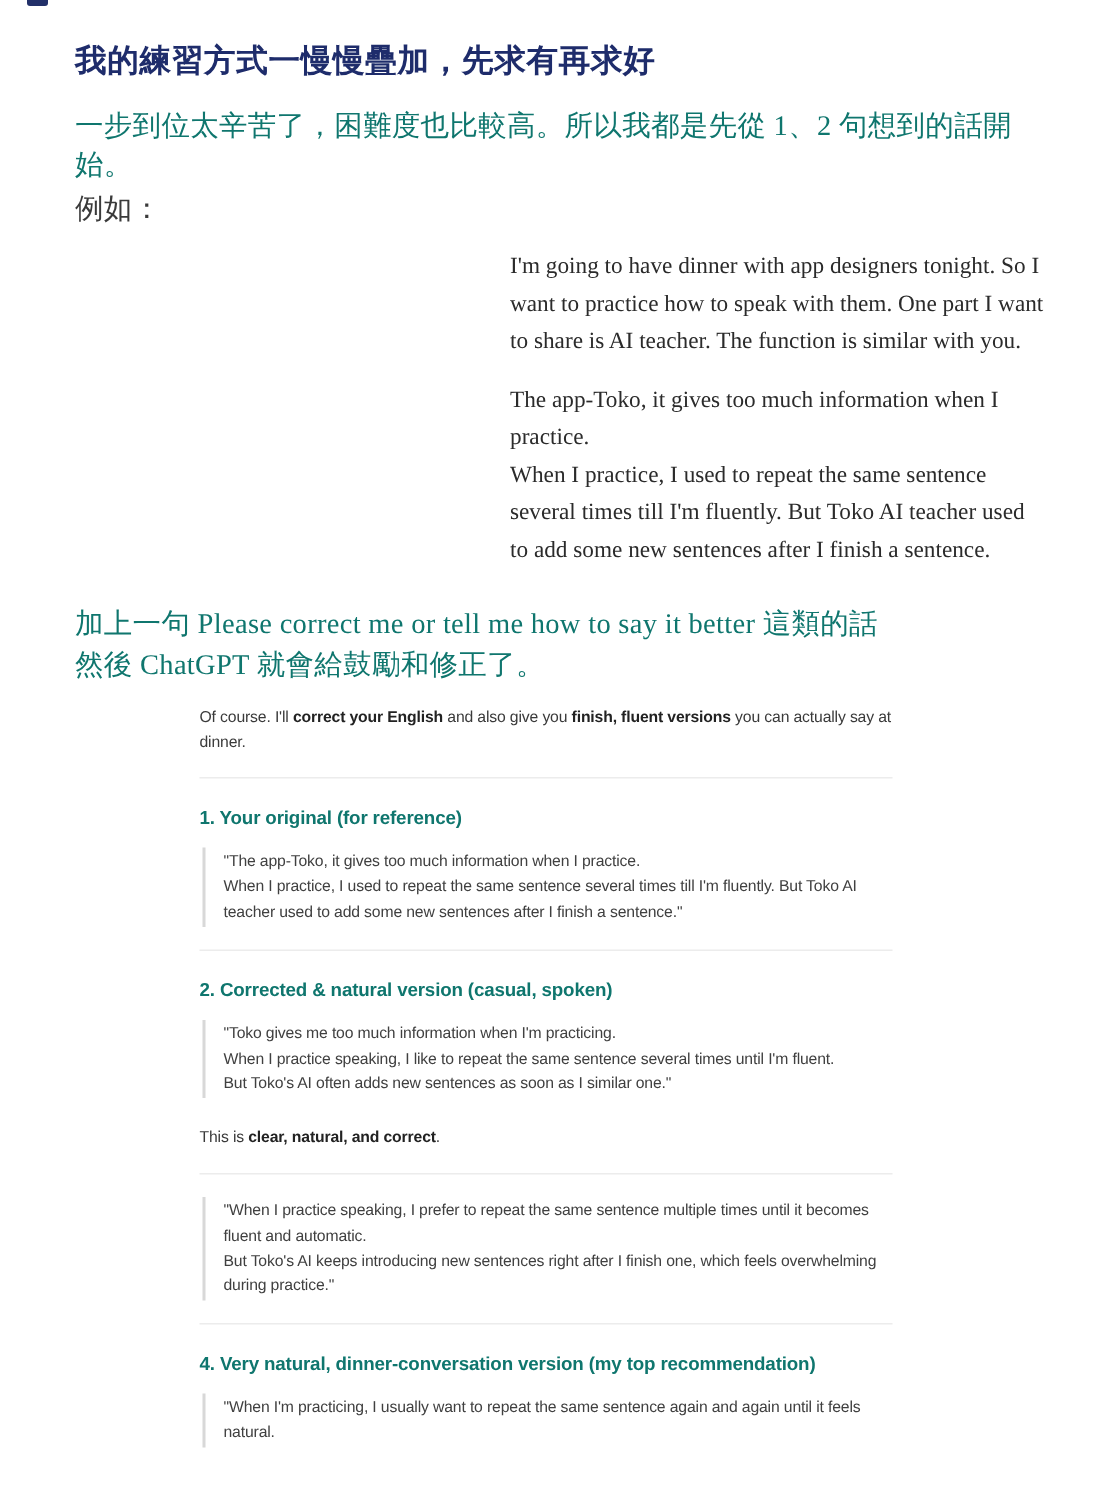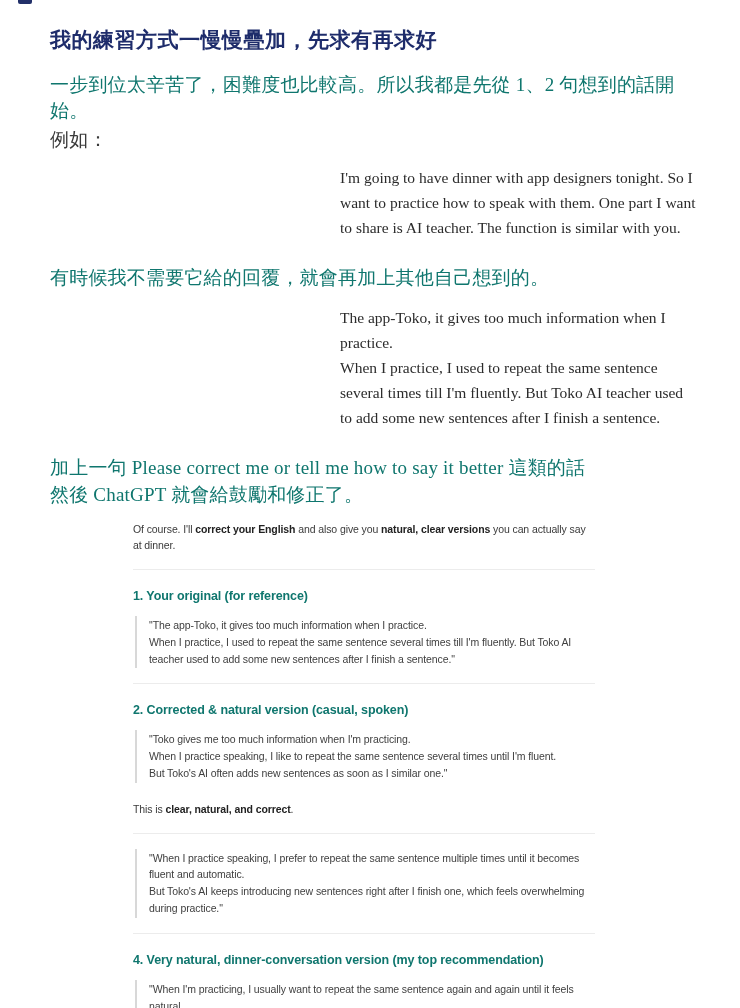--- a/index.html
+++ b/index.html
@@ -72,37 +72,36 @@
   <p class="zh zh-blue">一步到位太辛苦了，困難度也比較高。所以我都是先從 1、2 句想到的話開始。</p>
 
   <p class="zh zh-dark example-label">例如：</p>
 
   <div id="quote1" class="en-quote">
       <div class="q-line">I'm going to have dinner with app designers tonight. So I</div>
       <div class="q-line">want to practice how to speak with them. One part I want</div>
       <div class="q-line">to share is AI teacher. The function is similar with you.</div>
     </div>
 
-  <p id="note1" class="zh zh-blue">有時候我不需要它給的回覆，就會再加上其他自己想到的。</p>
 
   <div id="quote2" class="en-quote">
       <div class="q-line">The app-Toko, it gives too much information when I</div>
       <div class="q-line">practice.</div>
       <div class="q-line">When I practice, I used to repeat the same sentence</div>
       <div class="q-line">several times till I'm fluently. But Toko AI teacher used</div>
       <div class="q-line">to add some new sentences after I finish a sentence.</div>
     </div>
 
   <div id="note2" class="zh zh-blue">
       <div class="q-line">加上一句 Please correct me or tell me how to say it better  這類的話</div>
       <div class="q-line">然後 ChatGPT 就會給鼓勵和修正了。</div>
     </div>
 
   <div class="chat-shot">
-    <p class="chat-intro"><span>Of course. I'll </span><b>correct your English</b><span> and also give you </span><b>natural, clear versions</b><span> you can actually say at dinner.</span></p>
+    <p class="chat-intro"><span>Of course. I'll </span><b>correct your English</b><span> and also give you </span><b>finish, fluent versions</b><span> you can actually say at dinner.</span></p>
     <div id="chat-sections">
         <hr>
         <h3>1. Your original (for reference)</h3>
         <blockquote>
           <div>"The app-Toko, it gives too much information when I practice.</div>
           <div>When I practice, I used to repeat the same sentence several times till I'm fluently. But Toko AI teacher used to add some new sentences after I finish a sentence."</div>
         </blockquote>
         <hr>
         <h3>2. Corrected &amp; natural version (casual, spoken)</h3>
         <blockquote>

